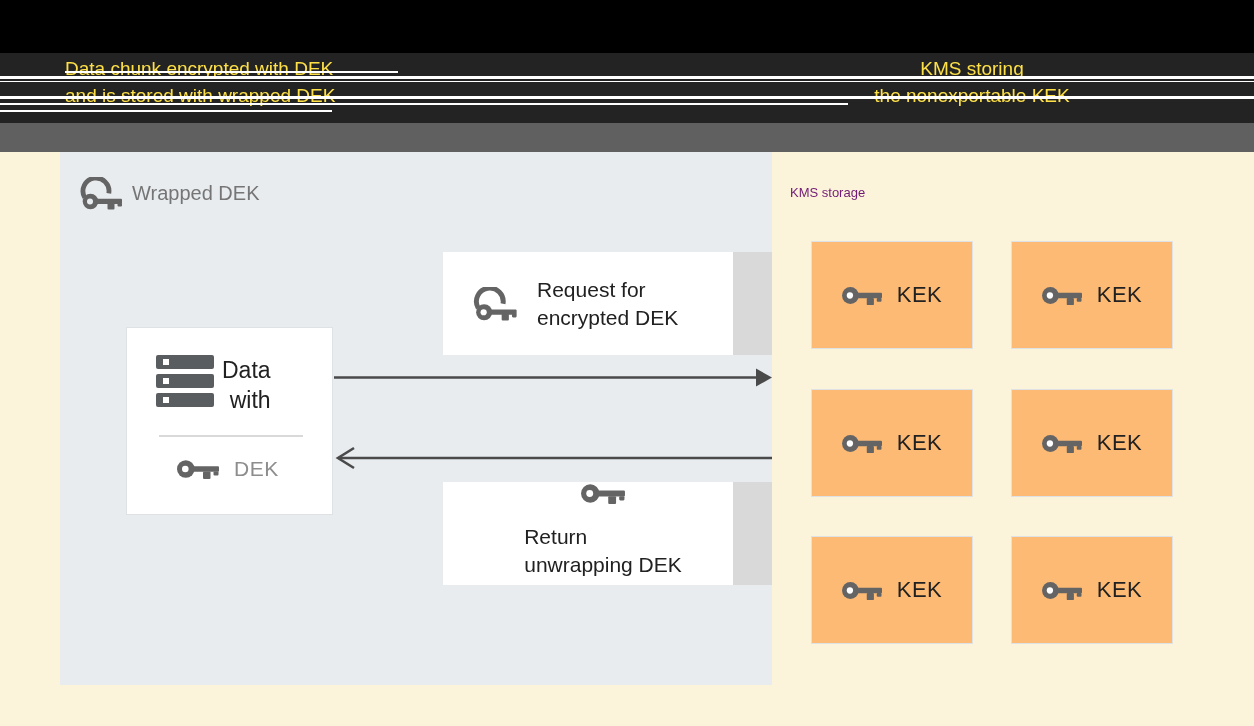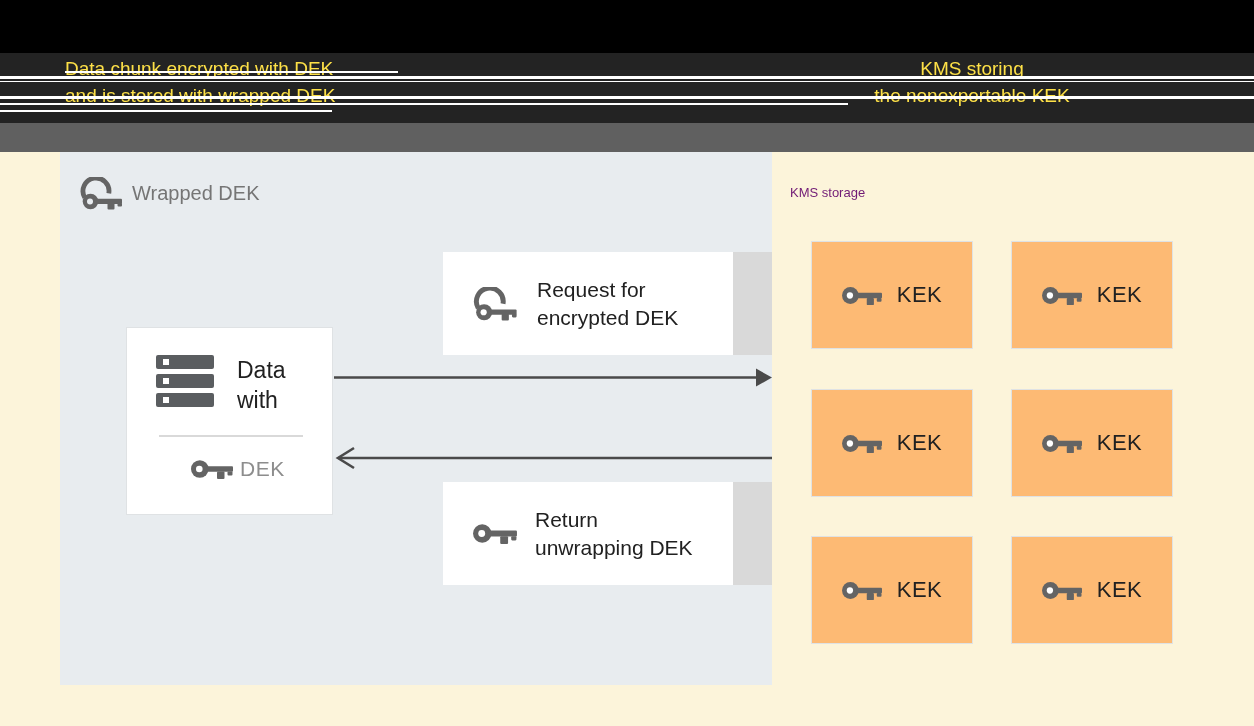--- a/index.html
+++ b/index.html
@@ -24,32 +24,32 @@
   .gray-bar{position:absolute;left:0;top:123px;width:1254px;height:29px;background:#606060;}
 
   
   .left-panel{position:absolute;left:60px;top:152px;width:712px;height:533px;background:#e8ecef;}
   .wrapped-dek-label{position:absolute;left:80px;top:177px;display:flex;align-items:center;gap:8px;}
   .wrapped-dek-label span{font-size:20px;color:#757575;}
 
   
   .data-chunk-box{position:absolute;left:126px;top:327px;width:207px;height:188px;
     background:#fff;border:1.5px solid #dfe2e4;box-sizing:border-box;}
-  .dc-top{position:absolute;left:29px;top:27px;display:flex;gap:23px;align-items:flex-start;}
+  .dc-top{position:absolute;left:29px;top:27px;display:flex;gap:8px;align-items:flex-start;text-align:right;}
   .dc-title{font-size:23px;line-height:30px;color:#212121;}
   .dc-divider{position:absolute;left:32px;top:107px;width:144px;height:1.5px;background:#d9d9d9;}
-  .dc-key-row{position:absolute;left:64px;top:129px;display:flex;align-items:center;gap:7px;}
+  .dc-key-row{position:absolute;left:50px;top:129px;display:flex;align-items:center;gap:15px;}
   .dc-key-row span{font-size:21px;color:#8d8d8d;letter-spacing:0.5px;}
 
   
   .msg-box{position:absolute;left:443px;width:290px;height:103px;background:#fff;
     display:flex;align-items:center;gap:18px;padding-left:30px;box-sizing:border-box;}
   .msg-box .msg-text{font-size:21px;line-height:28px;color:#212121;}
   .request-box{top:252px;}
-  .return-box{top:482px;}
+  .return-box{top:482px;flex-direction:column;}
   .msg-shadow{position:absolute;left:733px;width:39px;height:103px;background:#d9d9d9;}
   .request-shadow{top:252px;}
   .return-shadow{top:482px;}
 
   
   .arrows{position:absolute;left:0;top:0;width:1254px;height:726px;pointer-events:none;}
 
   
   .kms-label{position:absolute;left:790px;top:185px;font-size:13px;color:#701a75;}
   .kek-box{position:absolute;width:162px;height:108px;background:#fdba74;

